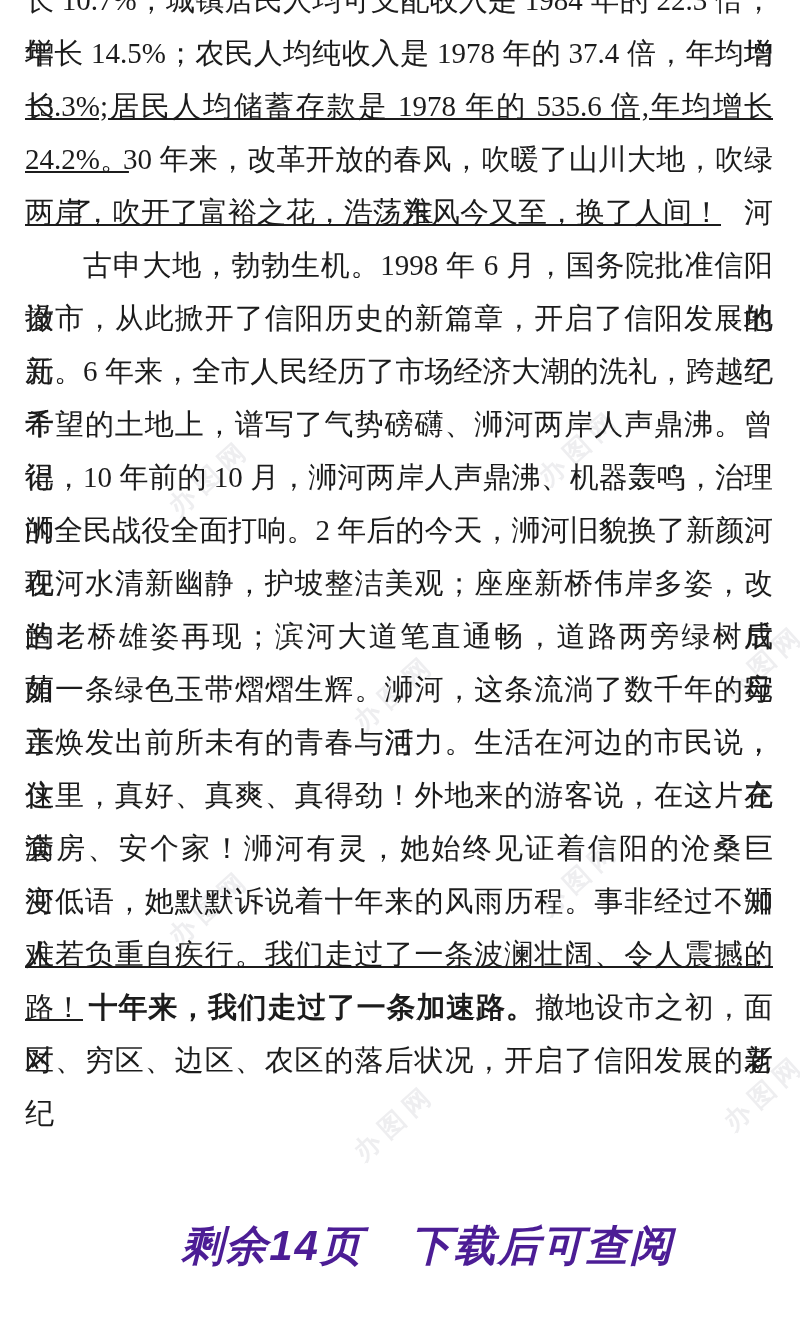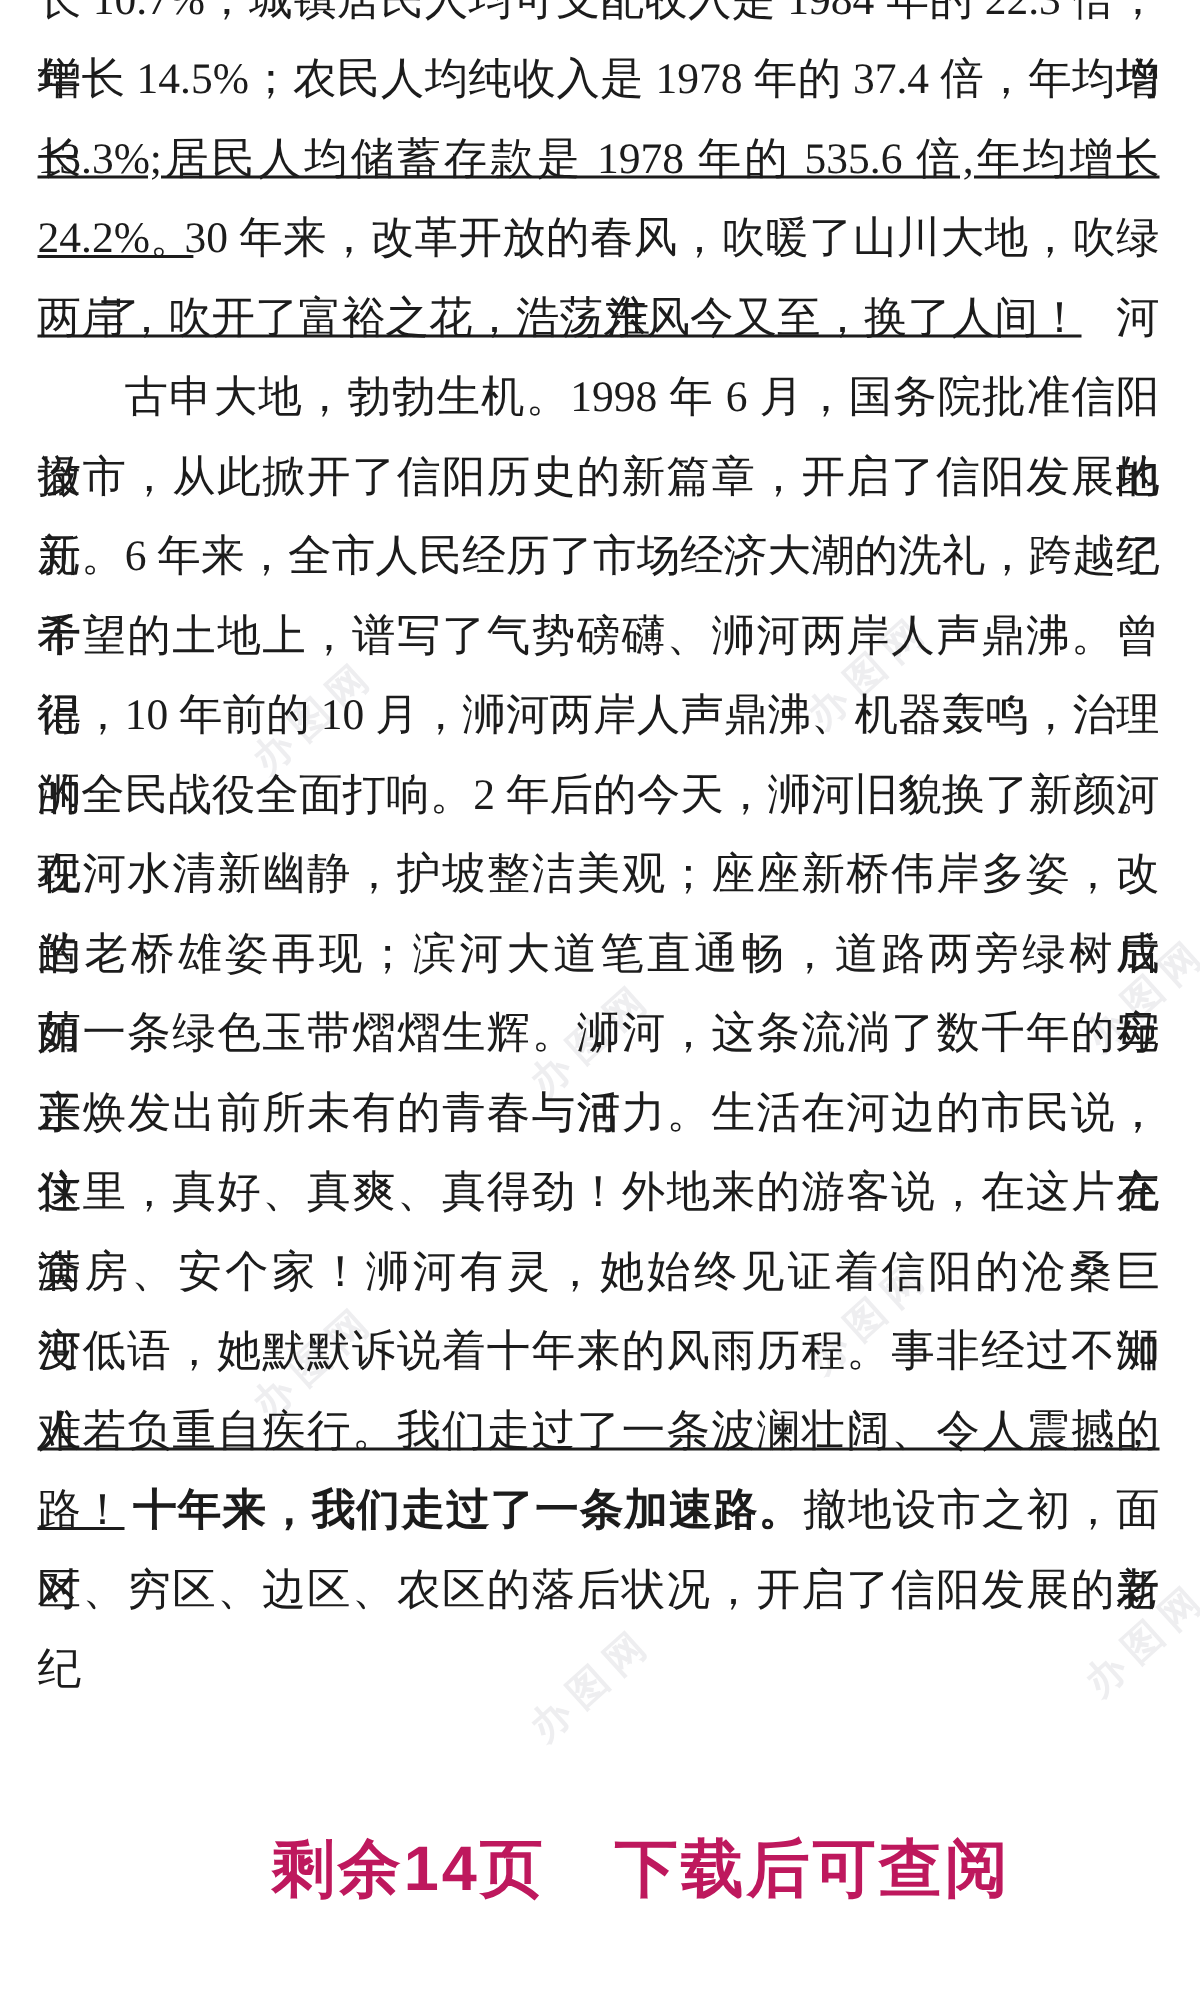--- a/index.html
+++ b/index.html
@@ -98,18 +98,18 @@
         <div class="line"><span>套房、安个家！浉河有灵，她始终见证着信阳的沧桑巨变；浉</span></div>
         <div class="line"><span>河低语，她默默诉说着十年来的风雨历程。事非经过不知难，</span></div>
         <div class="line no-just"><span>人若负重自疾行。我们走过了一条波澜壮阔、令人震撼的路！</span></div>
       </div>
       <div>
         <div class="line" style="text-indent: 2.2em;"><span class="lead-bold">十年来，我们走过了一条加速路。</span><span>撤地设市之初，面对老</span></div>
         <div class="line"><span>区、穷区、边区、农区的落后状况，开启了信阳发展的新纪</span></div>
       </div>
     </div>
 
-  <div class="footer" id="footer" style="color: #be185d;">
+  <div class="footer" id="footer" style="color: #4c1d95; font-style: italic;">
     <span>剩余14页</span>
     <span>下载后可查阅</span>
   </div>
 
 </div>
 
 </body></html>

